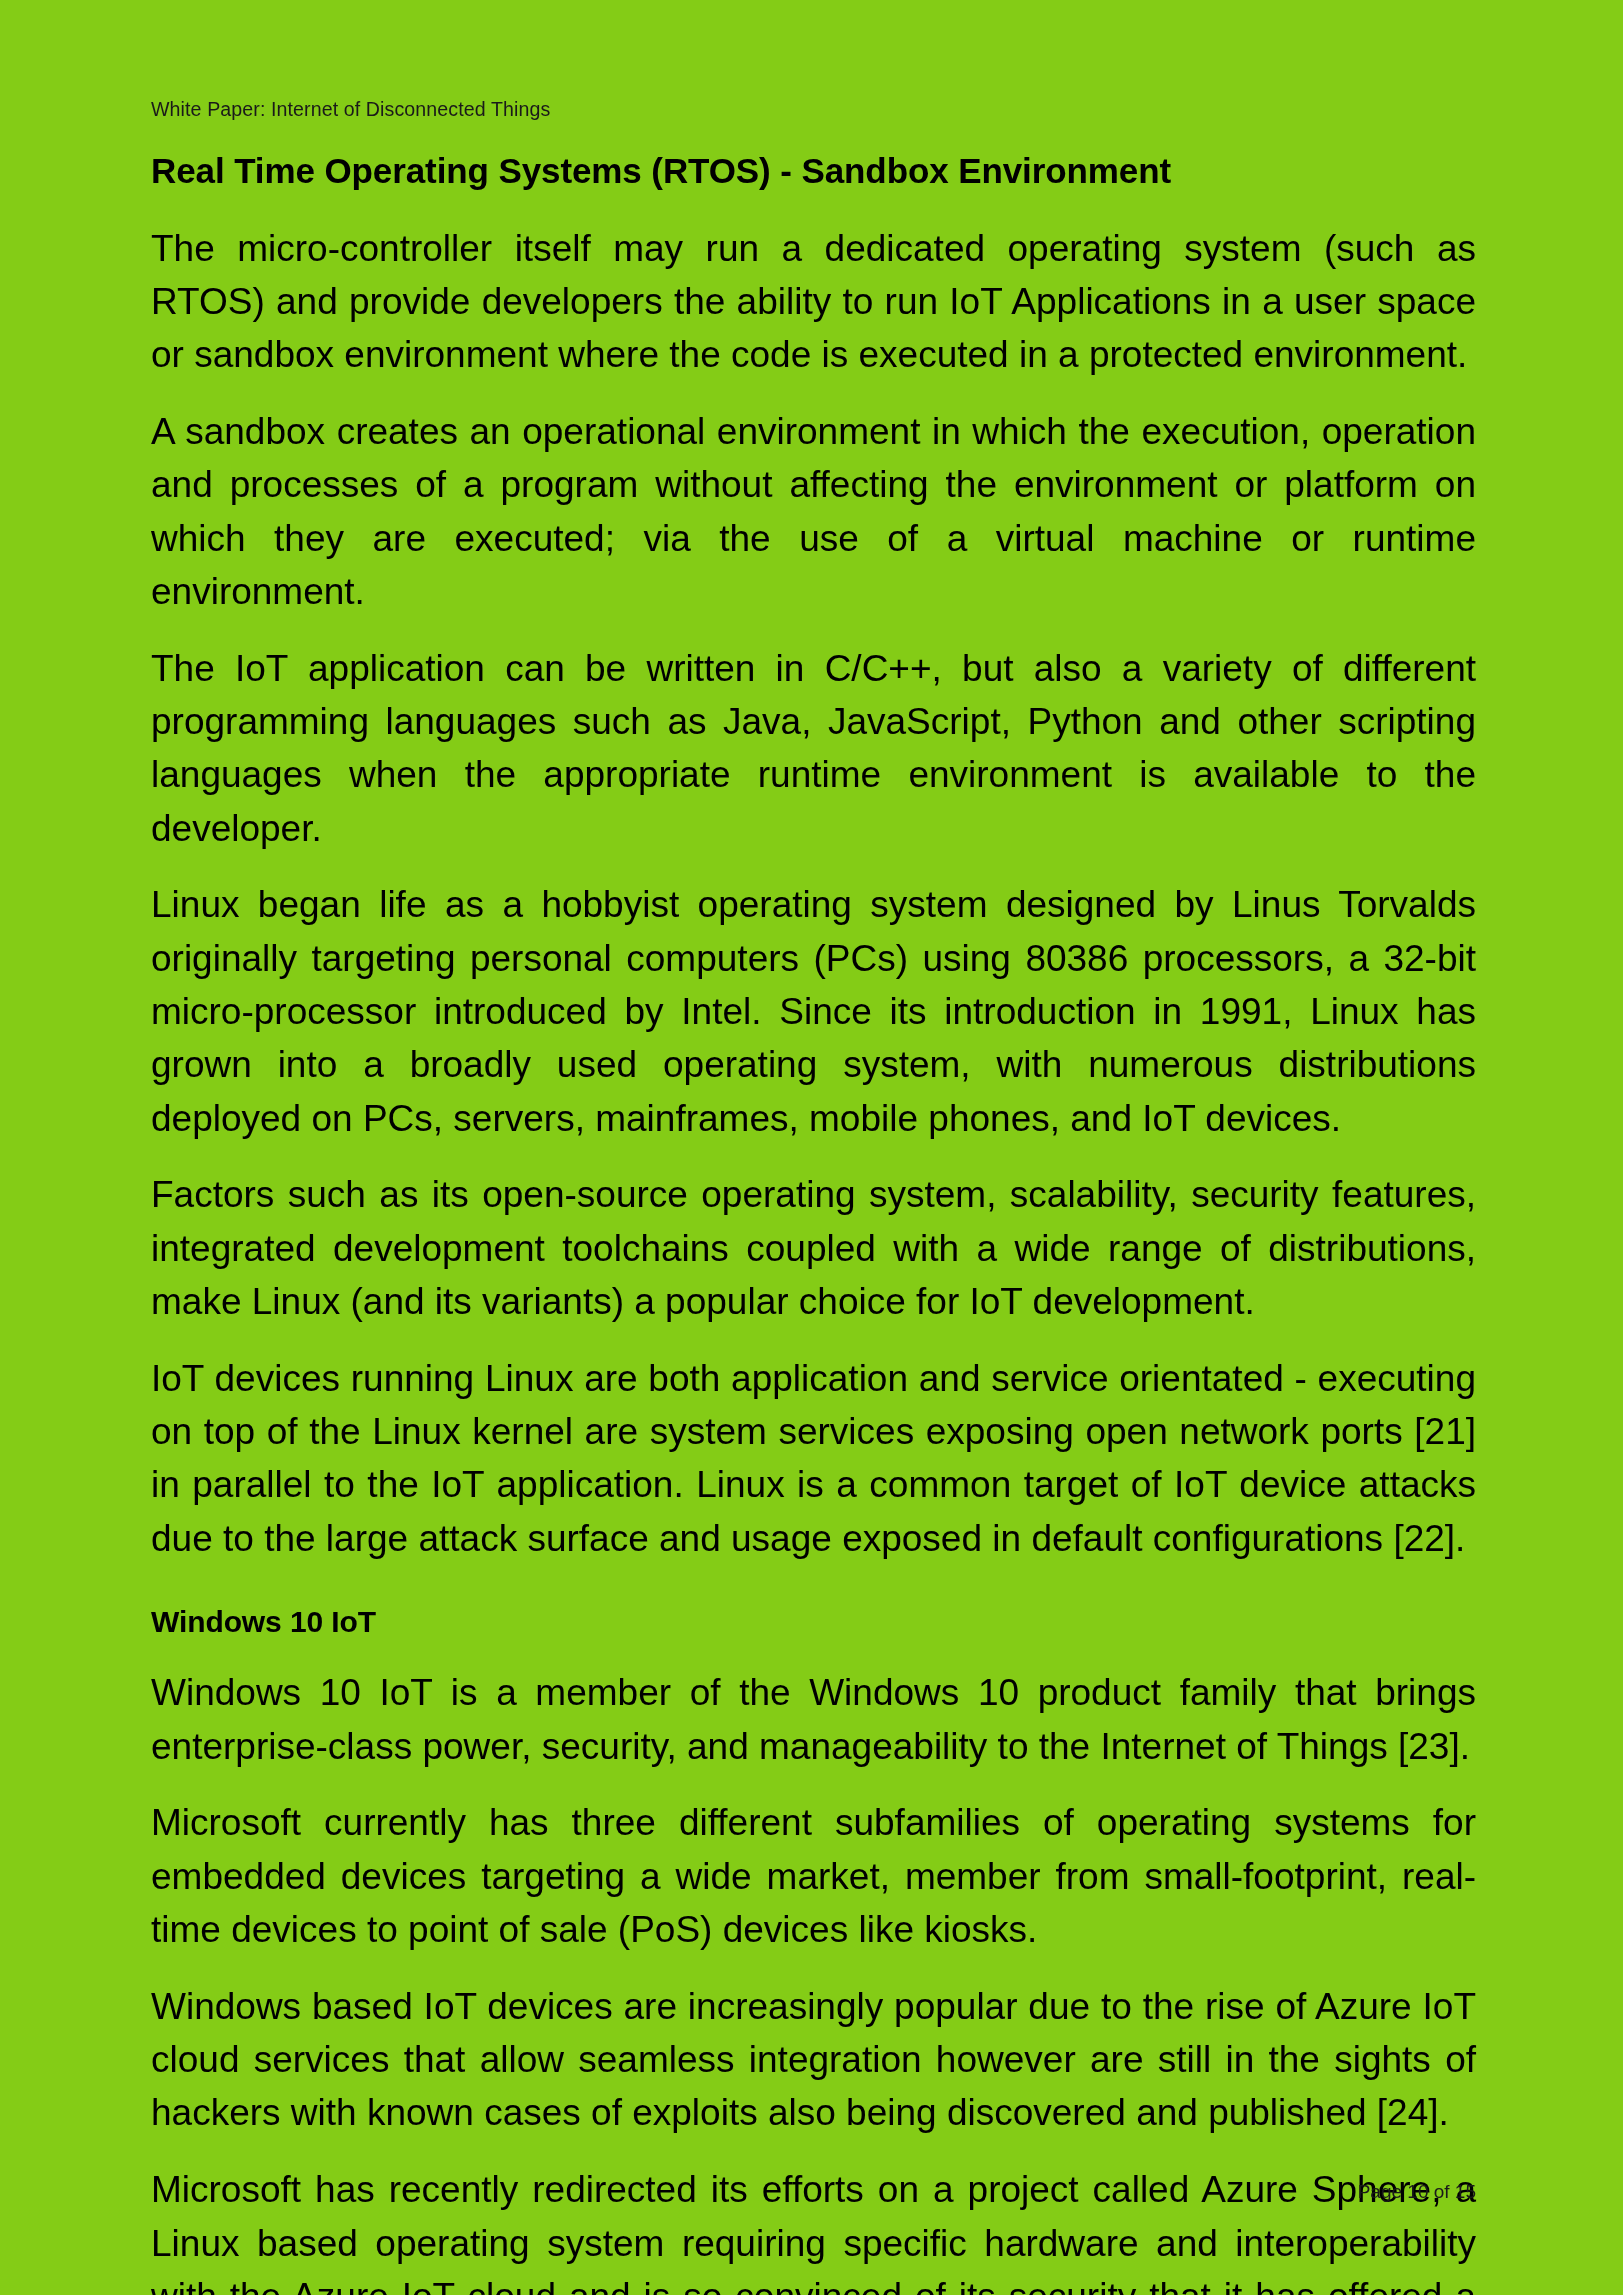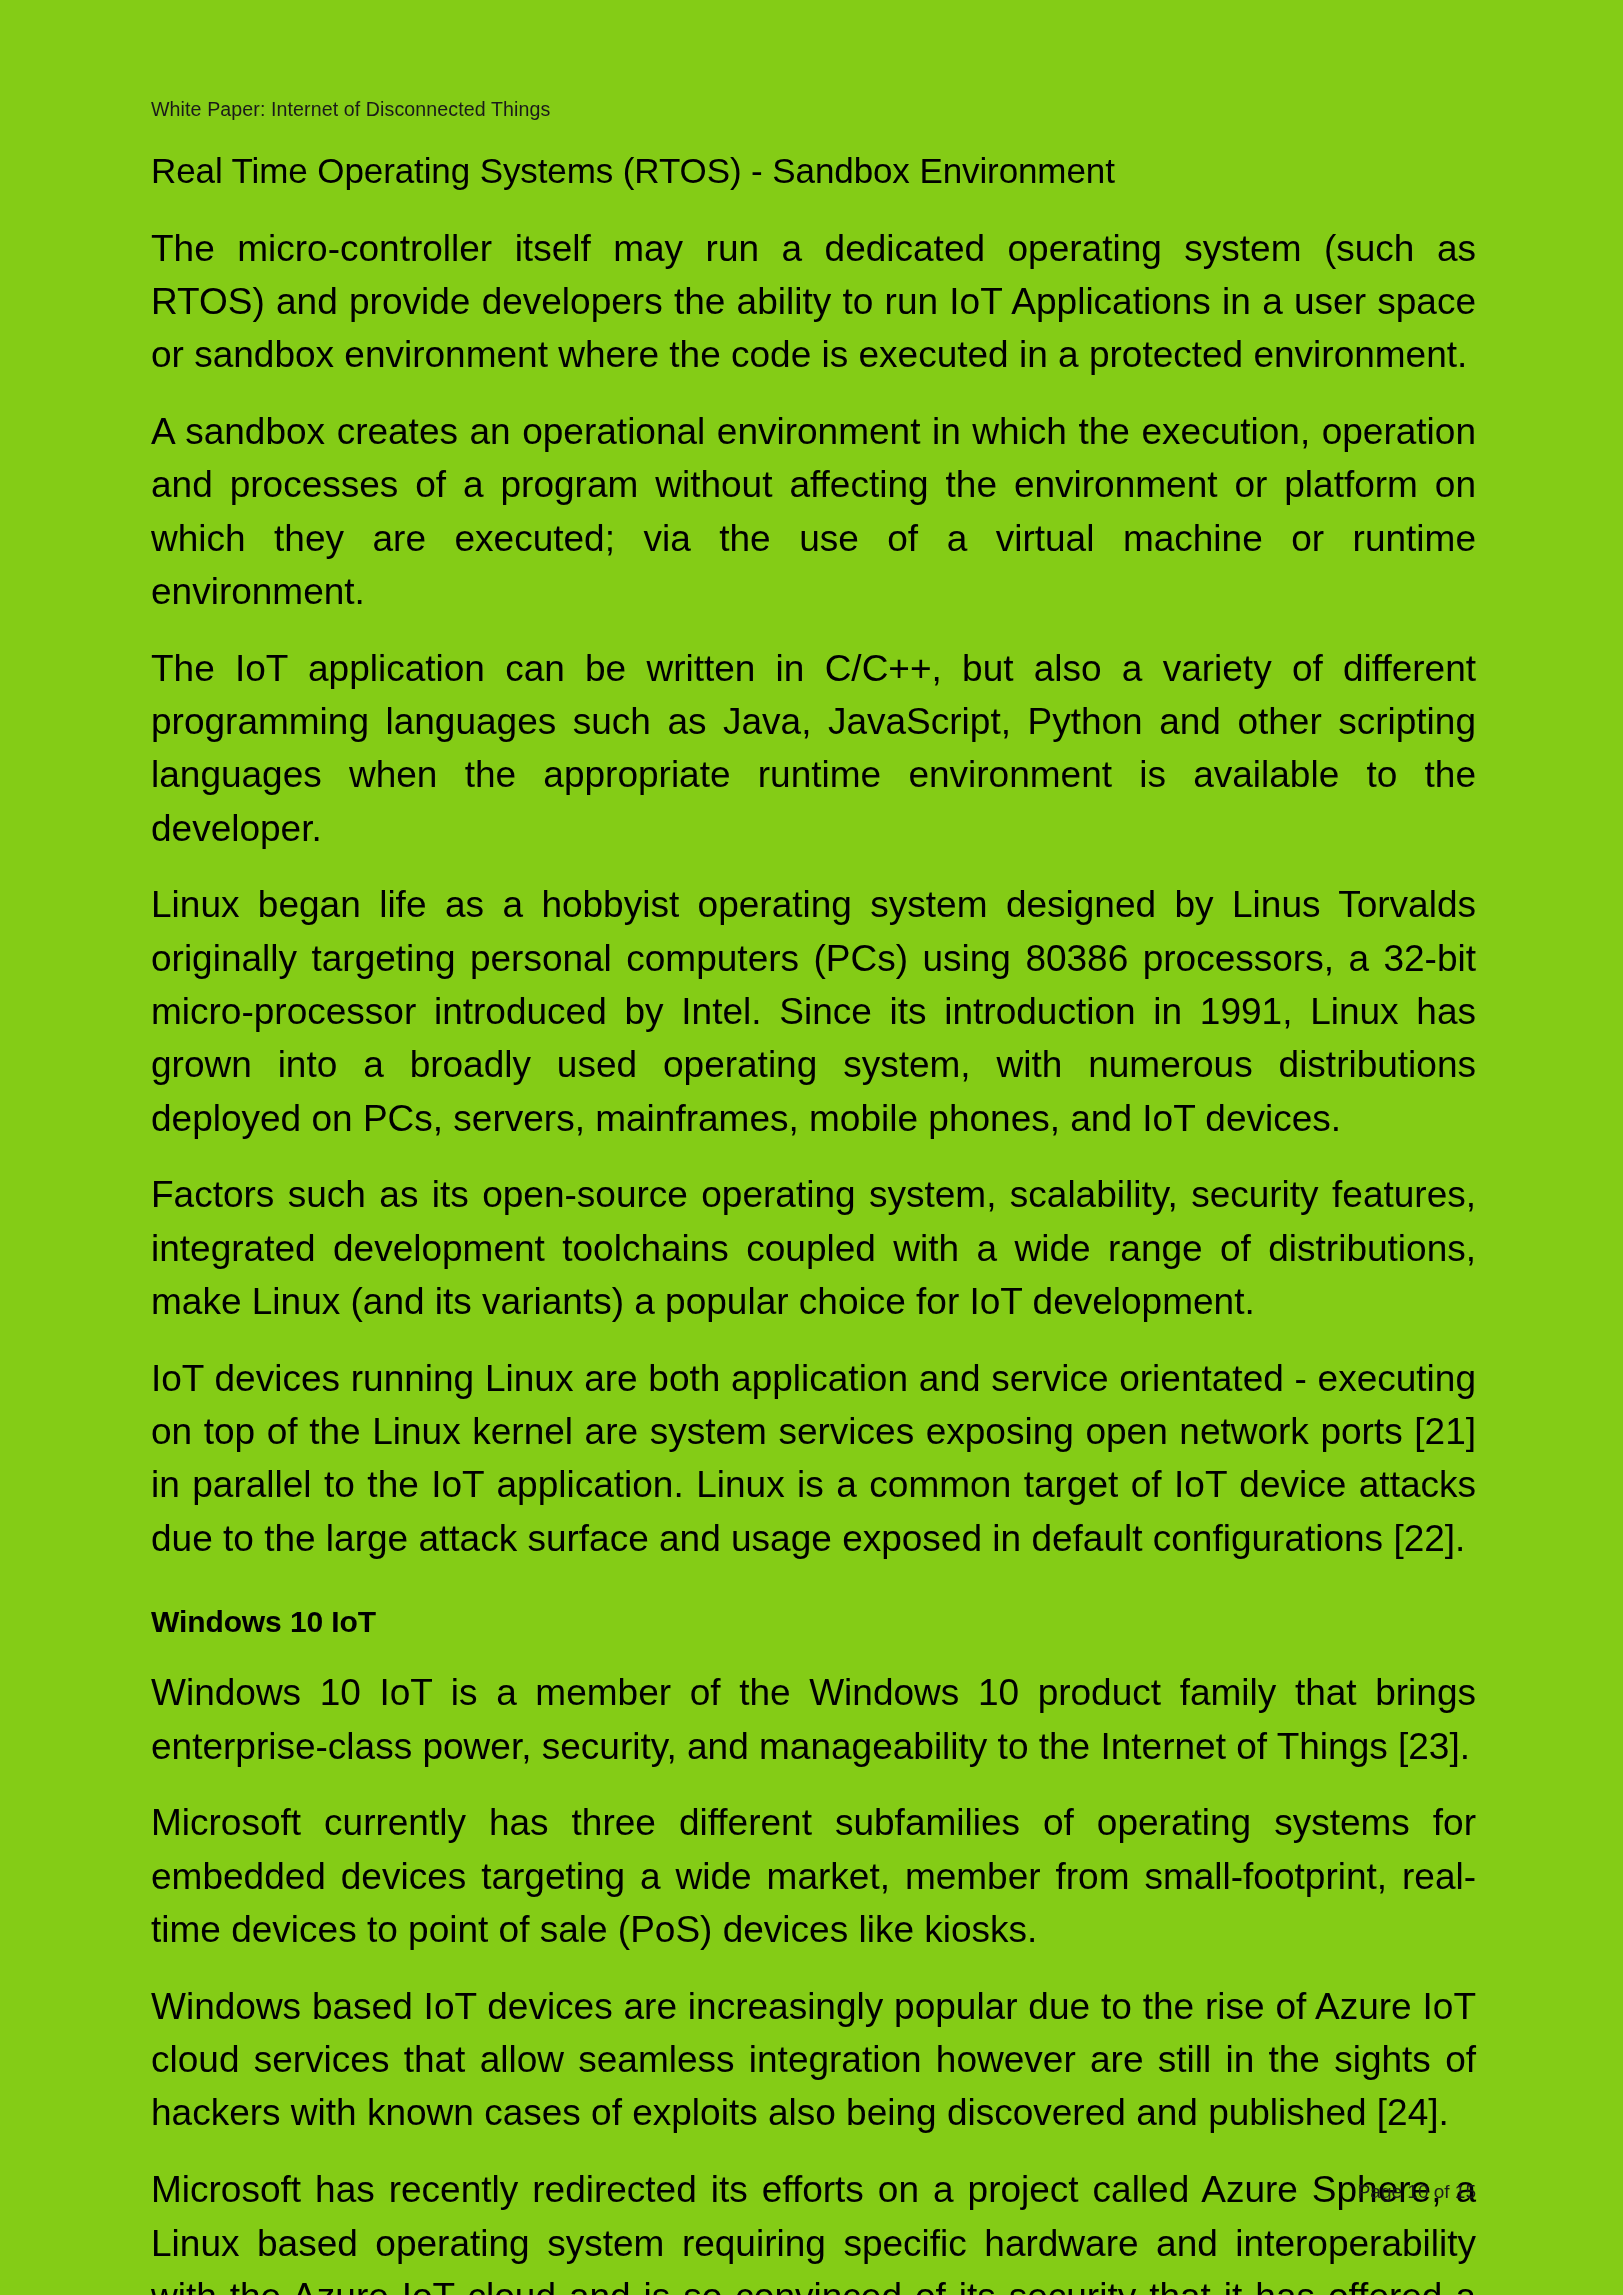--- a/index.html
+++ b/index.html
@@ -21,21 +21,21 @@
   }
   .header-line {
     font-size: 19.6px;
     line-height: 1.2;
     color: #1a1a1a;
     margin: 0 0 27.5px 0;
     letter-spacing: 0.1px;
   }
   h1.section-title {
     font-size: 35px;
-    font-weight: normal;
+    font-weight: bold;
     line-height: 1.25;
     margin: 0 0 29px 0;
     letter-spacing: -0.1px;
     color: #000;
   }
   h2.sub-title {
     font-size: 30px;
     font-weight: bold;
     line-height: 1.25;
     margin: 38px 0 26px 0;

